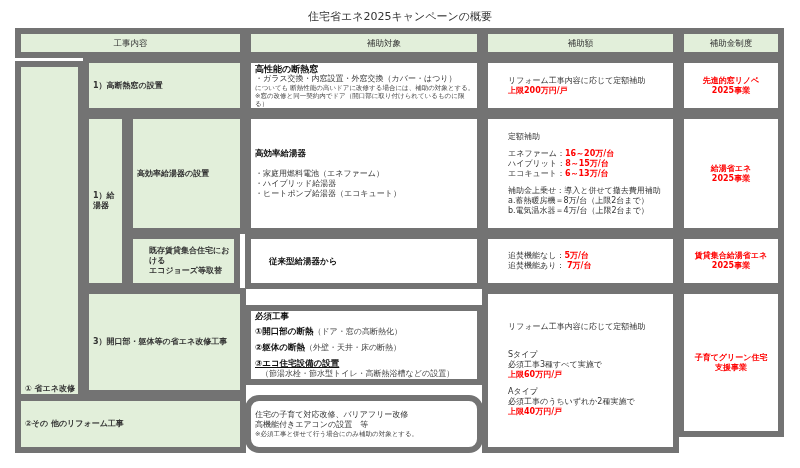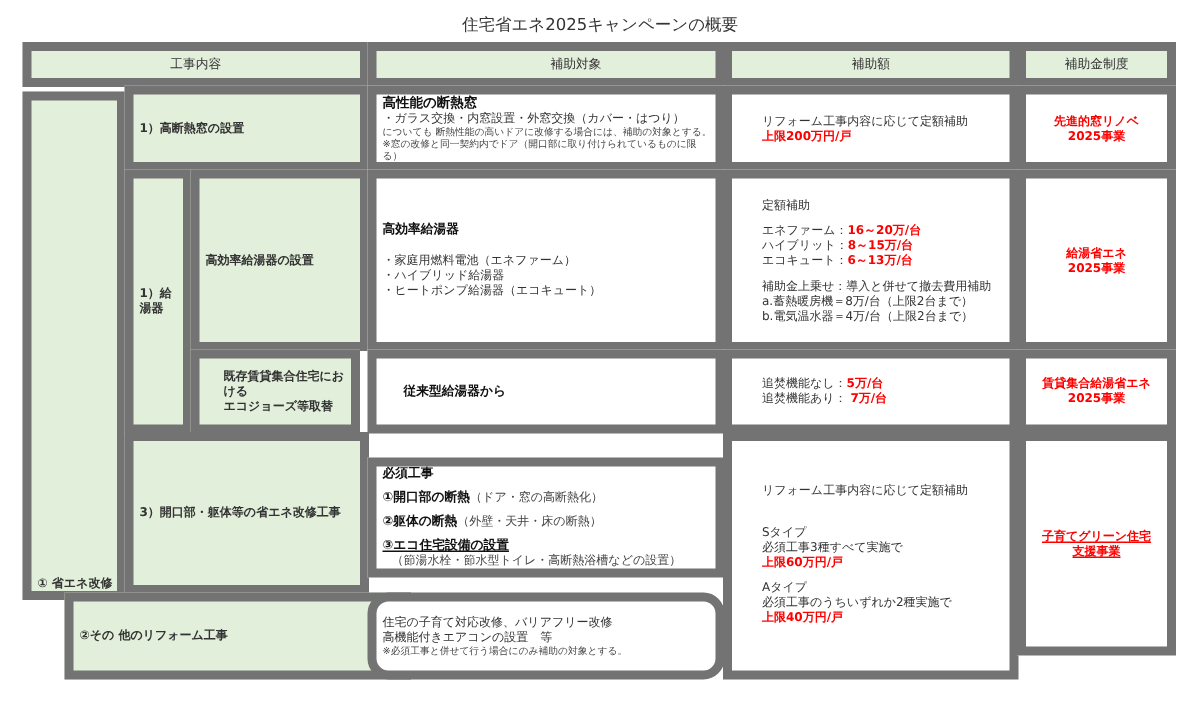--- a/index.html
+++ b/index.html
@@ -133,21 +133,21 @@
   <div>
     <span class="b" style="font-size:8.5px;">②躯体の断熱</span><span class="normal">（外壁・天井・床の断熱）</span>
   </div>
   <div class="gap"></div>
   <div>
     <span class="b" style="font-size:8.5px;text-decoration:underline;">③エコ住宅設備の設置</span>
   </div>
   <span class="normal" style="padding-left:6px;">（節湯水栓・節水型トイレ・高断熱浴槽などの設置）</span>
 </div>
 
-<div class="cell green lbl" style="left:15px;top:395px;width:231px;height:58px;margin-left:28px;">
+<div class="cell green lbl" style="left:15px;top:395px;width:231px;height:58px;">
   <span>②その 他のリフォーム工事</span>
 </div>
 <div class="cell white tgt" style="left:245px;top:395px;width:238px;height:58px;border-radius:14px;">
   <span>住宅の子育て対応改修、バリアフリー改修</span>
   <span>高機能付きエアコンの設置　等</span>
   <span class="small">※必須工事と併せて行う場合にのみ補助の対象とする。</span>
 </div>
 
 <div class="cell white amt" style="left:482px;top:288px;width:197px;height:165px;justify-content:flex-start;padding-top:28px;">
   <span>リフォーム工事内容に応じて定額補助</span>
@@ -155,16 +155,16 @@
     <div class="gap"></div>
   <span>Sタイプ</span>
   <span>必須工事3種すべて実施で</span>
   <span class="red">上限60万円/戸</span>
   <div class="gap"></div>
   <span>Aタイプ</span>
   <span>必須工事のうちいずれか2種実施で</span>
   <span class="red">上限40万円/戸</span>
 </div>
 
-<div class="cell white prog" style="left:678px;top:288px;width:106px;height:149px;text-decoration:underline;">
+<div class="cell white prog" style="left:678px;top:288px;width:106px;height:149px;">
   <span>子育てグリーン住宅</span>
   <span>支援事業</span>
 </div>
 
 </body></html>

